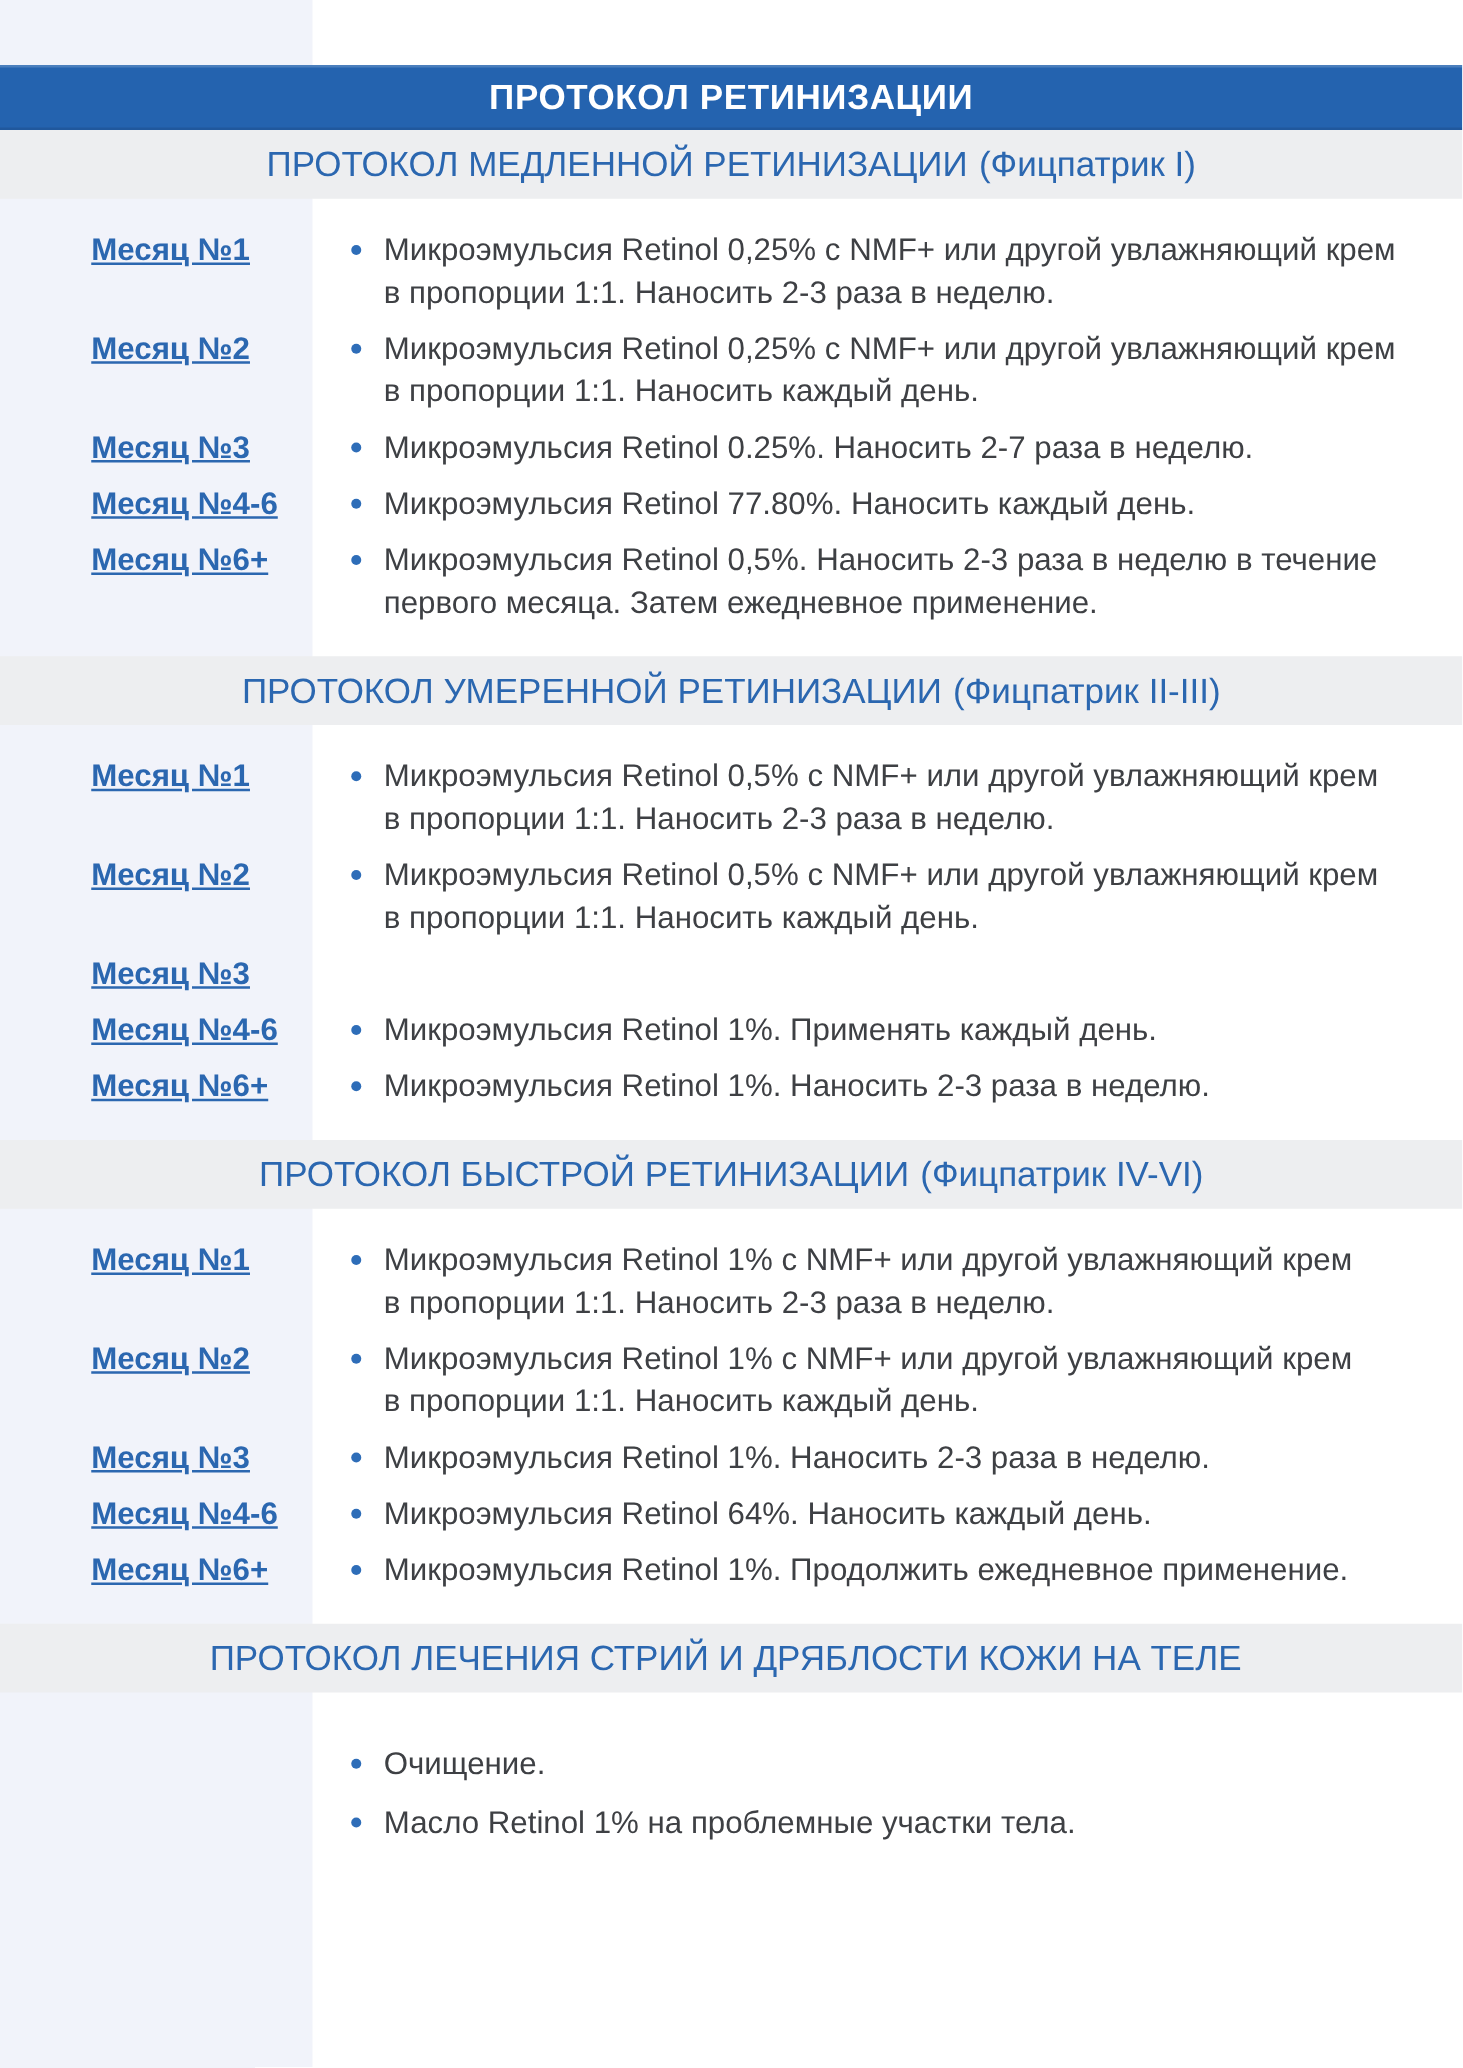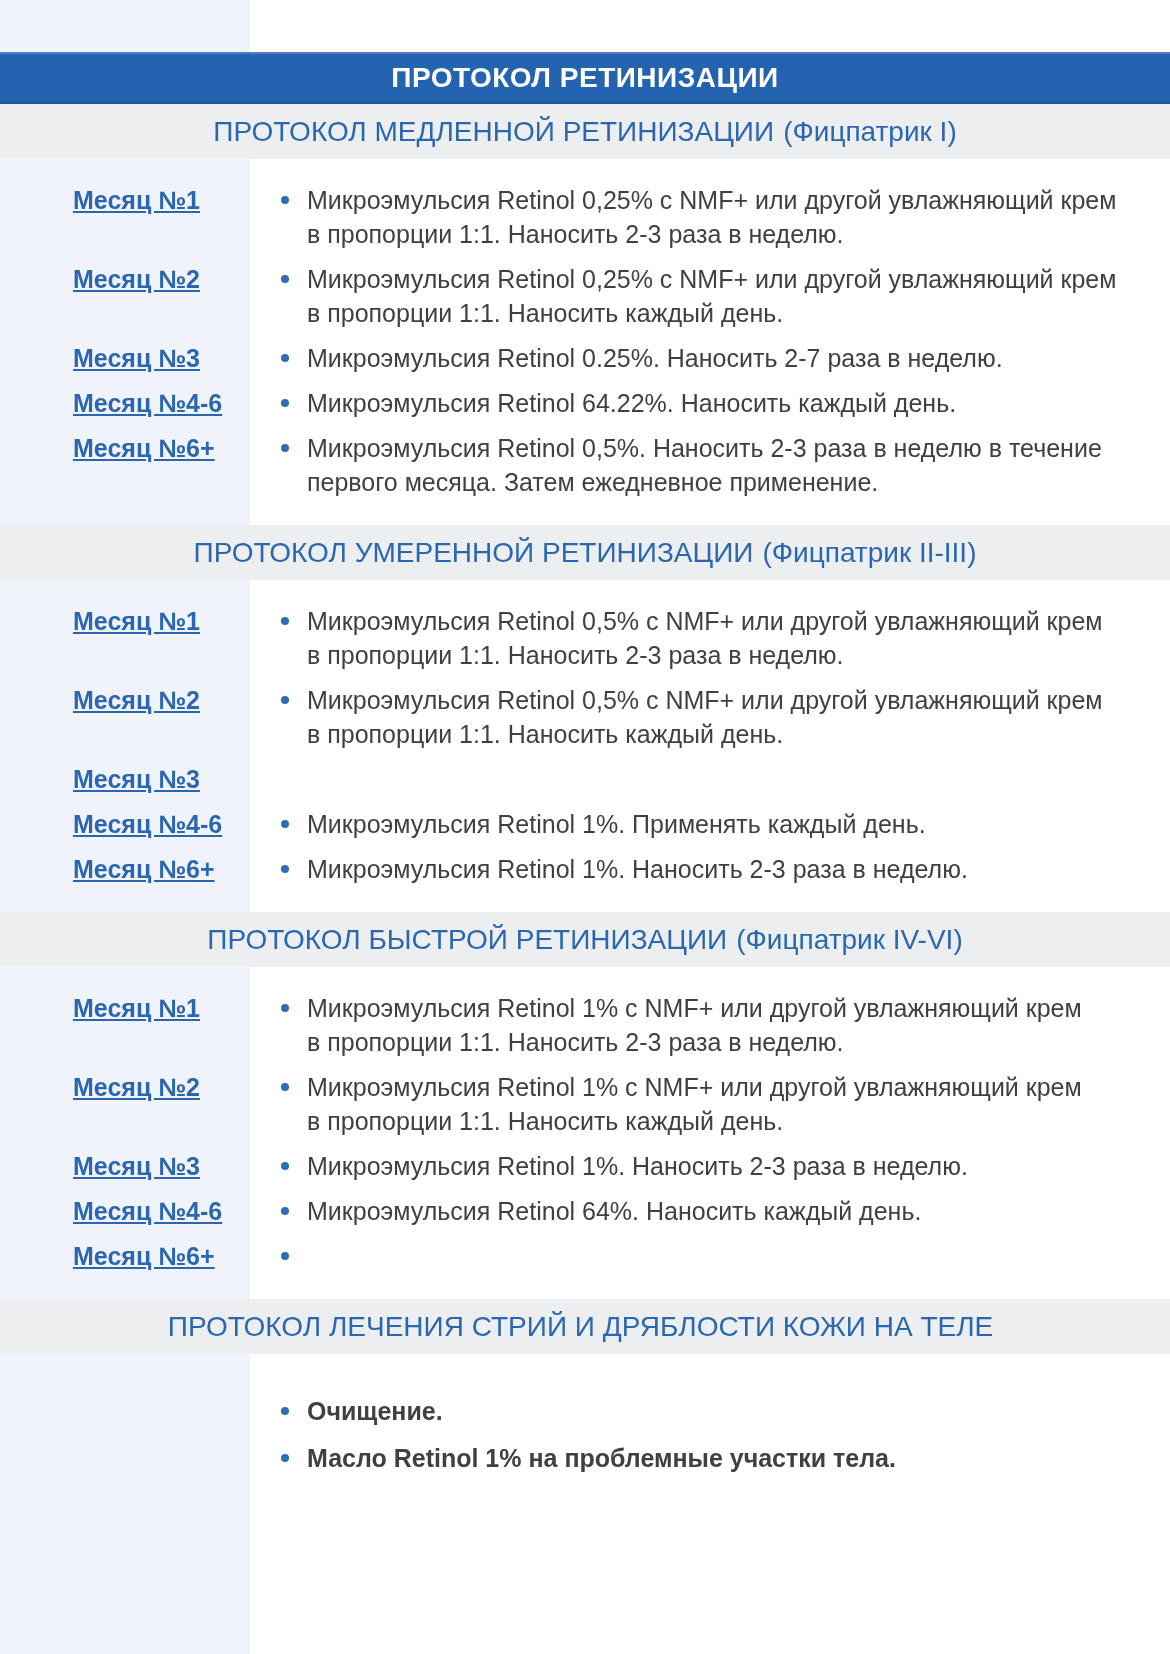--- a/index.html
+++ b/index.html
@@ -32,21 +32,21 @@
     height:55px;
     background:#edeef0;
     display:flex;align-items:center;justify-content:center;
   }
   .band h2{
     margin:0;font-size:28px;font-weight:400;color:#2b67b0;white-space:nowrap;
   }
   .band .band-bold{font-weight:400;}
   .band .band-reg{font-weight:400;margin-left:9px;}
   .rows{padding:24px 0 26px 0;}
-  .rows.last{padding:40px 0 26px 0;font-weight:bold;}
+  .rows.last{padding:40px 0 26px 0;}
   .row{
     display:flex;align-items:flex-start;
     padding-left:73px;
     margin-bottom:11px;
   }
   .rows.last .row{margin-bottom:13px;}
   .row:last-child{margin-bottom:0;}
   .label{
     width:208px;flex:0 0 208px;
     font-size:25px;font-weight:700;color:#2b67b0;
@@ -99,21 +99,21 @@
         <div class="label">Месяц №3</div>
         <div class="item">
             <span class="dot"></span>
             <div class="text">Микроэмульсия Retinol 0.25%. Наносить 2-7 раза в неделю.</div>
           </div>
       </div>
       <div class="row">
         <div class="label">Месяц №4-6</div>
         <div class="item">
             <span class="dot"></span>
-            <div class="text">Микроэмульсия Retinol 64.22%. Наносить каждый день.</div>
+            <div class="text">Микроэмульсия Retinol 77.80%. Наносить каждый день.</div>
           </div>
       </div>
       <div class="row">
         <div class="label">Месяц №6+</div>
         <div class="item">
             <span class="dot"></span>
             <div class="text">Микроэмульсия Retinol 0,5%. Наносить 2-3 раза в неделю в течение
 первого месяца. Затем ежедневное применение.</div>
           </div>
       </div>
@@ -189,20 +189,21 @@
         <div class="label">Месяц №4-6</div>
         <div class="item">
             <span class="dot"></span>
             <div class="text">Микроэмульсия Retinol 64%. Наносить каждый день.</div>
           </div>
       </div>
       <div class="row">
         <div class="label">Месяц №6+</div>
         <div class="item">
             <span class="dot"></span>
+            <div class="text">Микроэмульсия Retinol 1%. Продолжить ежедневное применение.</div>
           </div>
       </div>
     </div>
 
     <div class="band">
       <h2><span class="band-bold">ПРОТОКОЛ ЛЕЧЕНИЯ СТРИЙ И ДРЯБЛОСТИ КОЖИ НА ТЕЛЕ</span><span class="band-reg"></span></h2>
     </div>
     <div class="rows last">
       <div class="row">
         <div class="label"></div>

